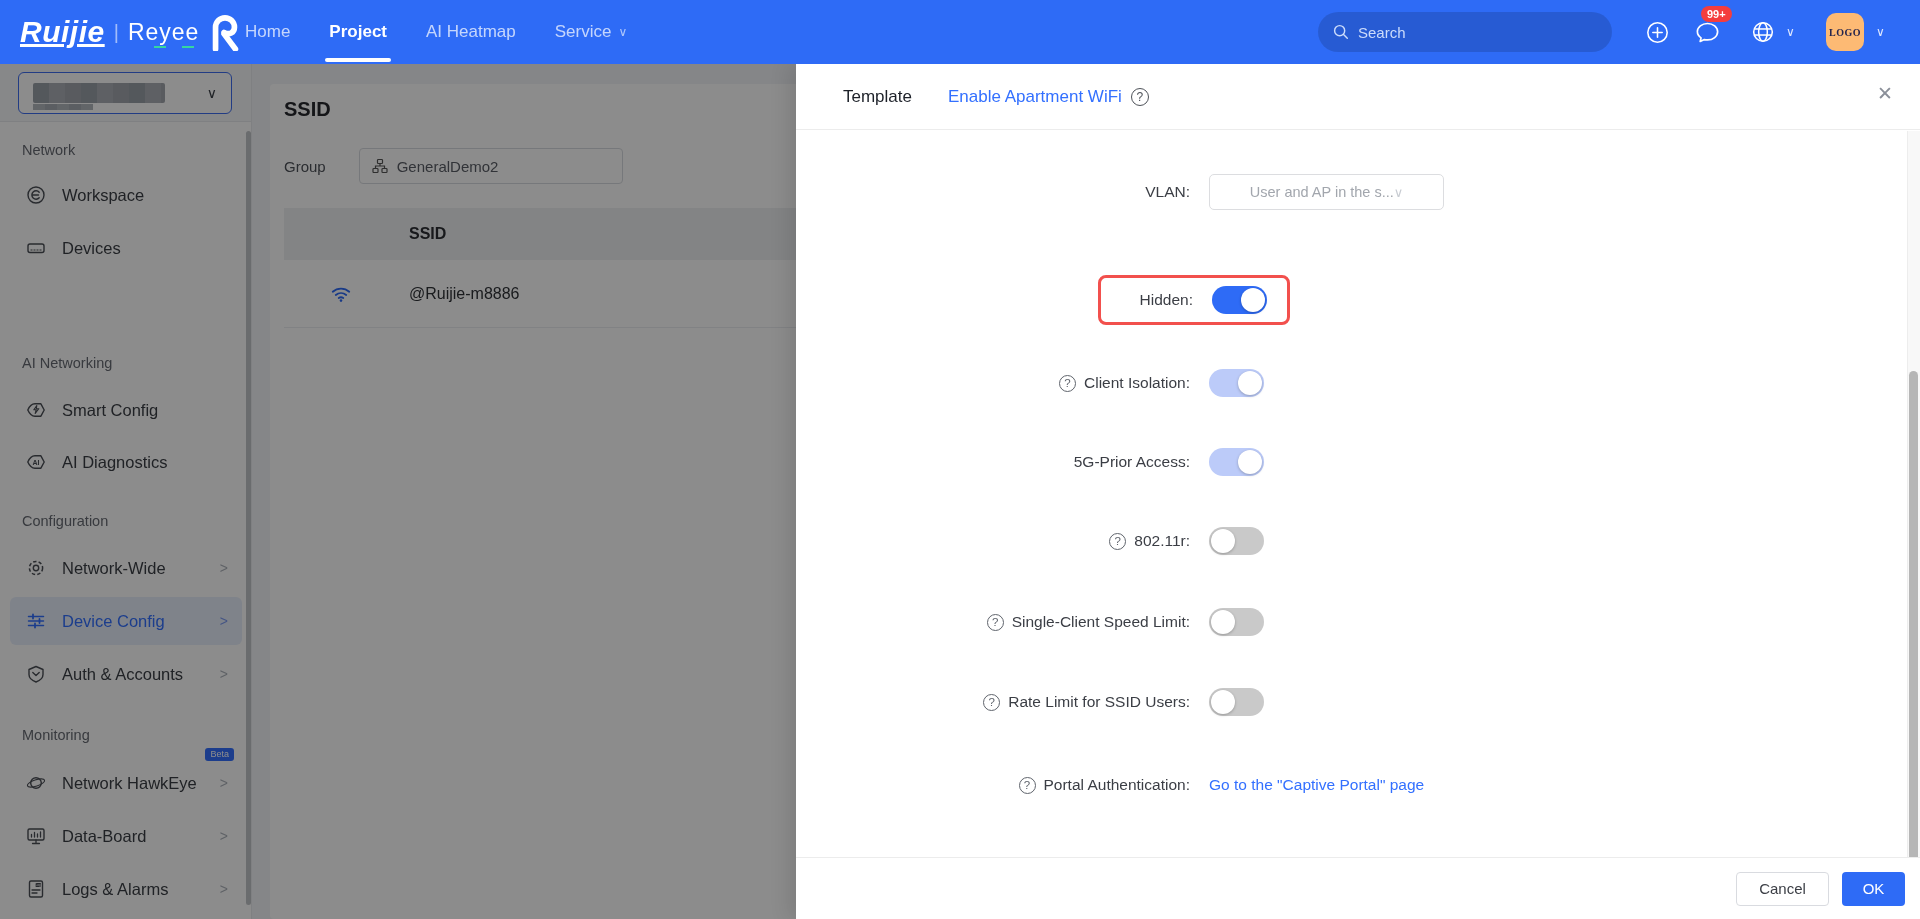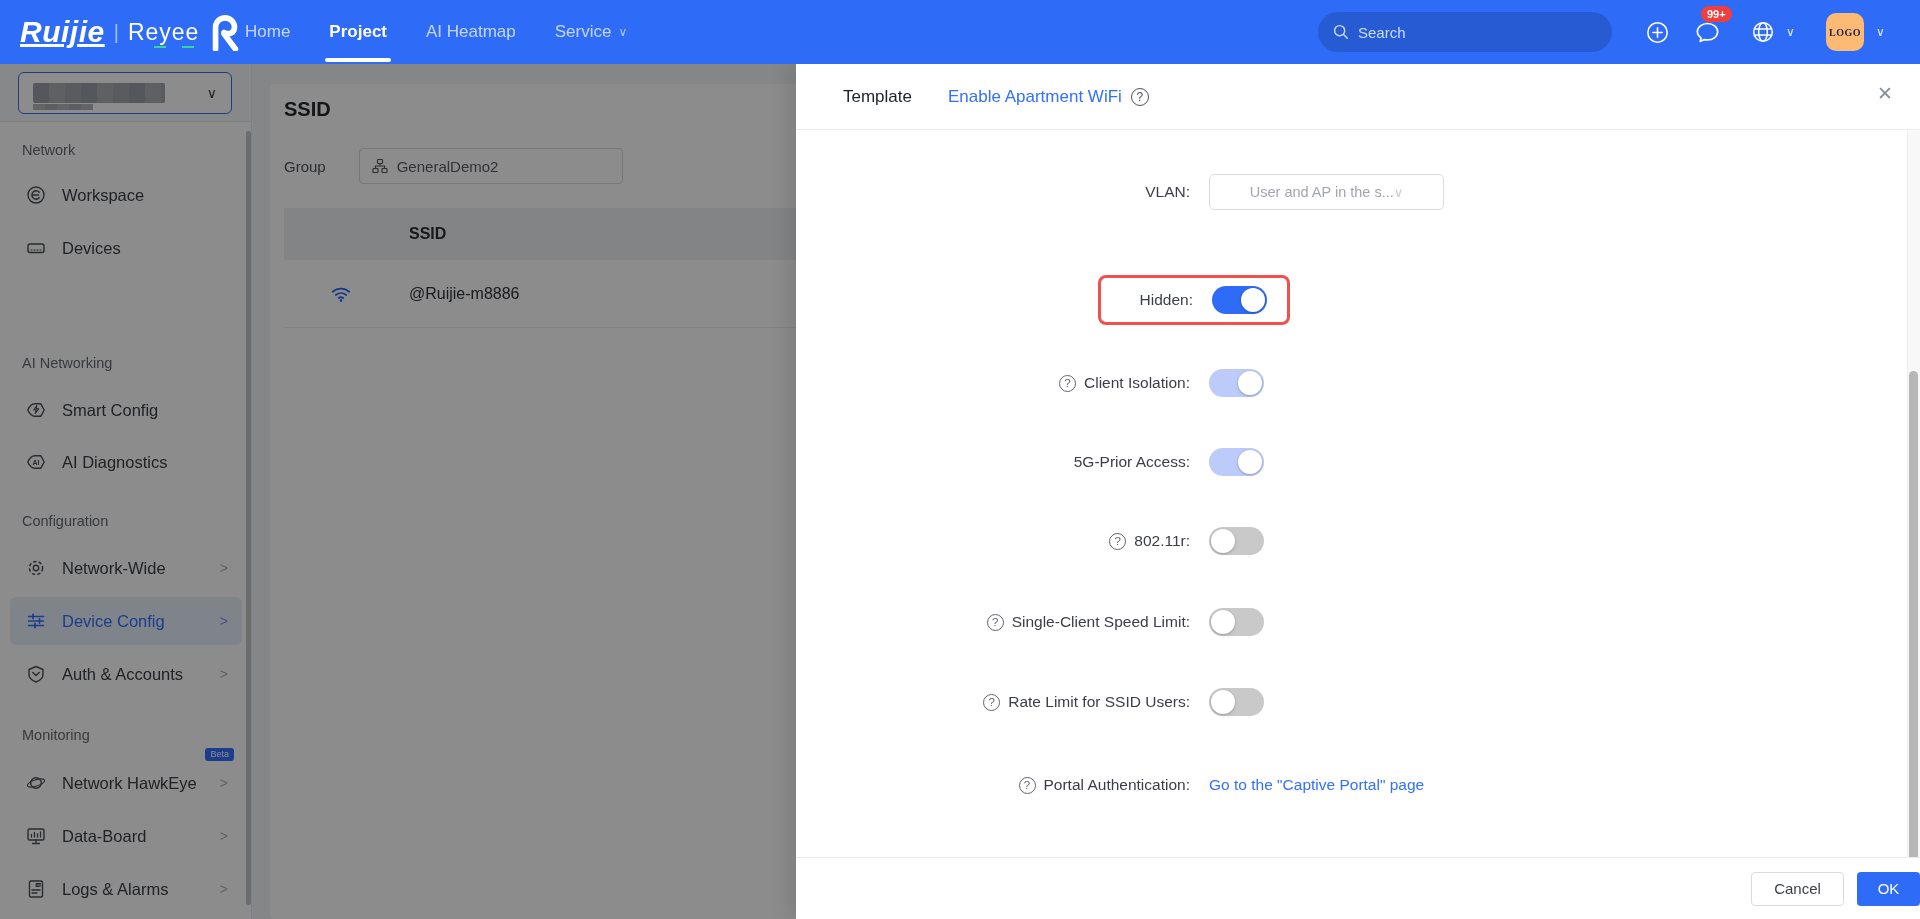--- a/index.html
+++ b/index.html
@@ -79,21 +79,21 @@
   .toggle { width:55px; height:28px; border-radius:14px; position:relative; cursor:pointer; flex:none; }
   .toggle::after { content:""; position:absolute; top:2px; width:24px; height:24px; border-radius:50%; background:#fff; box-shadow:0 1px 3px rgba(0,0,0,.25); }
   .toggle.t-on { background:#2e6bf6; } .toggle.t-on::after { right:2px; }
   .toggle.t-on-dim { background:#bccbf9; } .toggle.t-on-dim::after { right:2px; }
   .toggle.t-off { background:#c9c9c9; } .toggle.t-off::after { left:2px; }
   .hi-box { position:absolute; left:302px; top:211px; width:192px; height:50px; border:3px solid #f2504d; border-radius:8px; display:flex; align-items:center; }
   .hi-box .flabel { width:92px; }
   .portal-link { font-size:15.5px; color:#3370ff; cursor:pointer; }
   .sb-track { position:absolute; right:0; top:67px; bottom:62px; width:13px; background:#f8f8f8; border-left:1px solid #ededed; }
   .sb-thumb { position:absolute; right:2px; top:240px; width:9px; height:555px; background:#b6b6b6; border-radius:5px; }
-  .d-foot { position:absolute; left:0; bottom:0; width:100%; height:62px; border-top:1px solid #ececec; display:flex; align-items:center; justify-content:flex-end; gap:13px; background:#fff; }
+  .d-foot { position:absolute; left:0; bottom:0; width:100%; height:62px; border-top:1px solid #ececec; display:flex; align-items:center; justify-content:flex-end; gap:13px; padding-right:15px; background:#fff; }
   .btn { height:34px; border-radius:4px; font-size:15px; display:flex; align-items:center; justify-content:center; cursor:pointer; font-family:inherit; }
   .btn-cancel { width:93px; background:#fff; border:1px solid #d9dbe0; color:#3b3e45; }
   .btn-ok { width:63px; background:#2e6bf6; border:none; color:#fff; }
   svg { display:block; }
 </style>
 </head>
 <body>
 
 <div class="stage">
 

